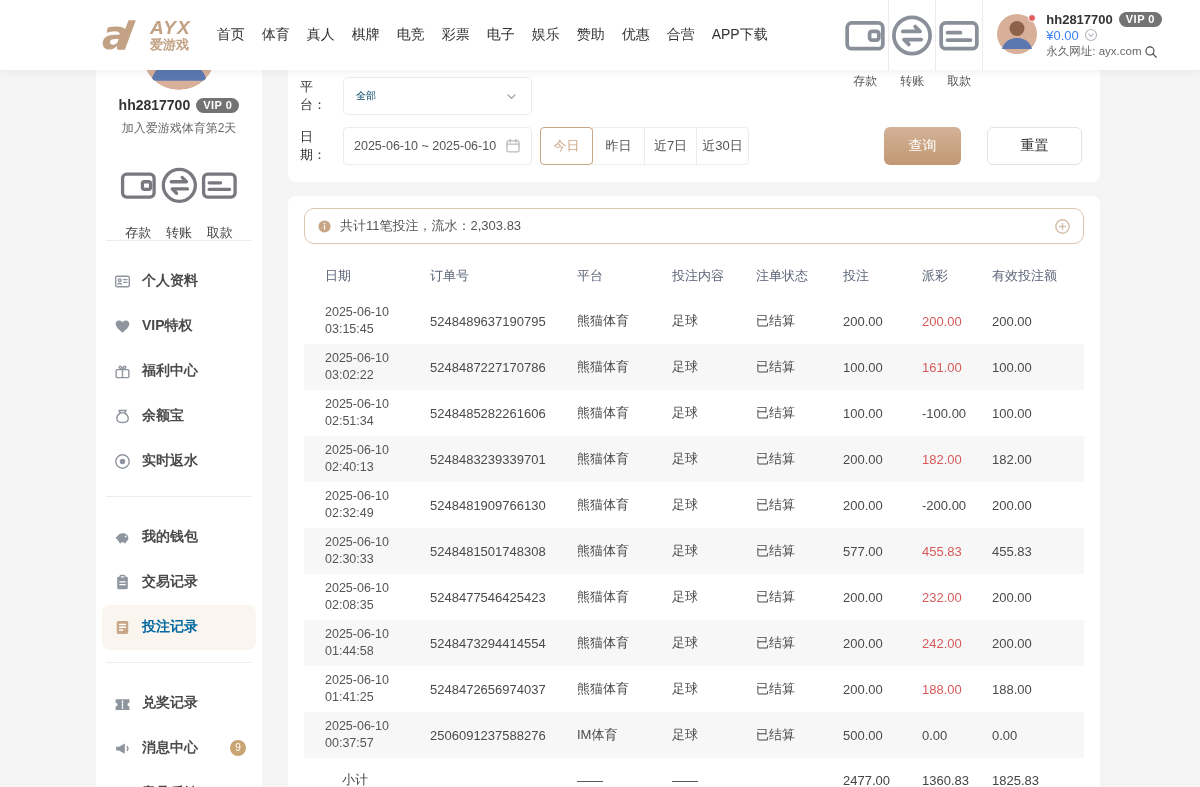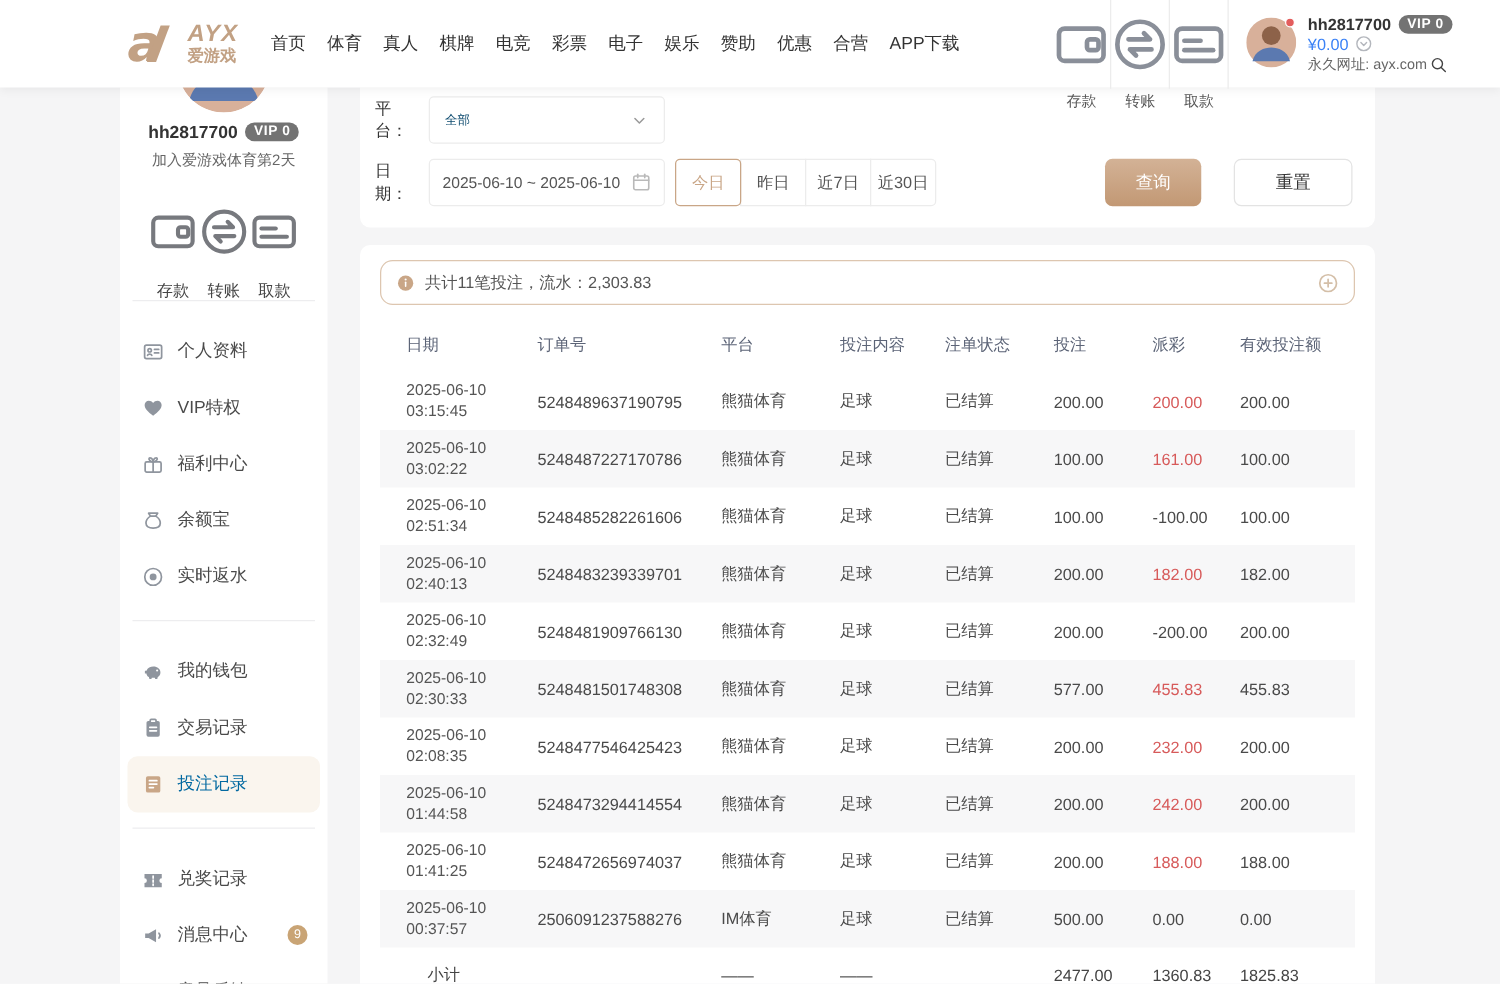--- a/index.html
+++ b/index.html
@@ -51,21 +51,21 @@
   .profile-joined { font-size:12px; color:#666; margin-top:7px; }
   .quick { display:flex; justify-content:space-between; padding:16px 22px 10px; }
   .q-action { text-align:center; cursor:pointer; }
   .q-icon { width:29px; height:29px; margin:0 auto; color:#77797e; }
   .q-label { display:block; font-size:13px; color:#444; margin-top:6px; }
   .sb-divider { height:1px; background:#ededef; margin:12px 10px; }
   .menu { padding:6px 6px 0; }
   .menu-item { display:flex; align-items:center; height:45px; padding:0 10px 0 12px;
                border-radius:8px; cursor:pointer; color:#4a4a4a; }
   .menu-icon { width:17px; height:17px; color:#8f959e; flex:none; }
-  .menu-label { font-size:14px; margin-left:11px; }
+  .menu-label { font-size:14px; margin-left:11px;font-weight:bold; }
   .menu-item.active { background:#faf5ee; color:#0369a1; }
   .menu-item.active .menu-icon { color:#c9a687; }
   .menu-badge { margin-left:auto; min-width:16px; height:16px; border-radius:8px; background:#c9a475;
                 color:#fff; font-size:10px; line-height:16px; text-align:center; padding:0 4px; }
 
   
   .main { position:absolute; top:70px; left:288px; width:812px; }
   .filter-card { background:#fff; border-radius:0 0 8px 8px; height:112px; padding:7px 18px 0 12px; }
   .f-row { display:flex; align-items:center; }
   .f-row1 { margin-bottom:12px; }

